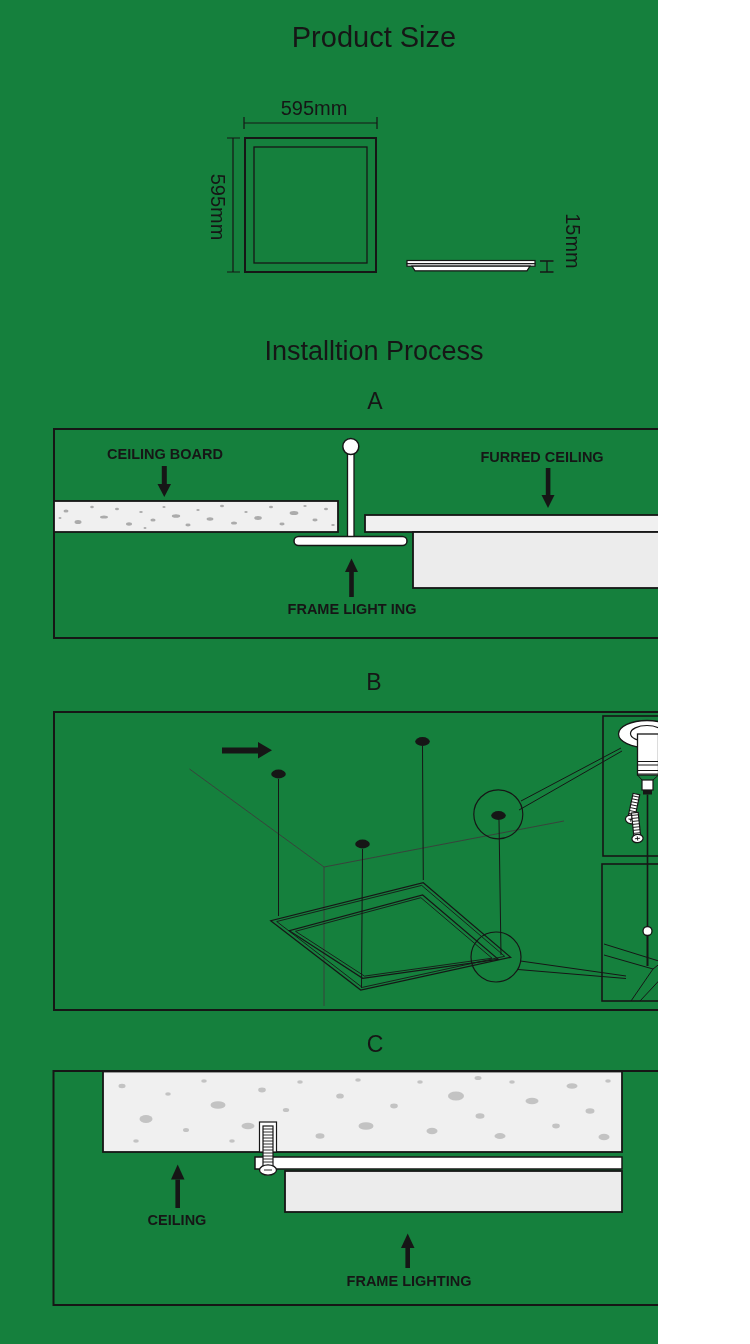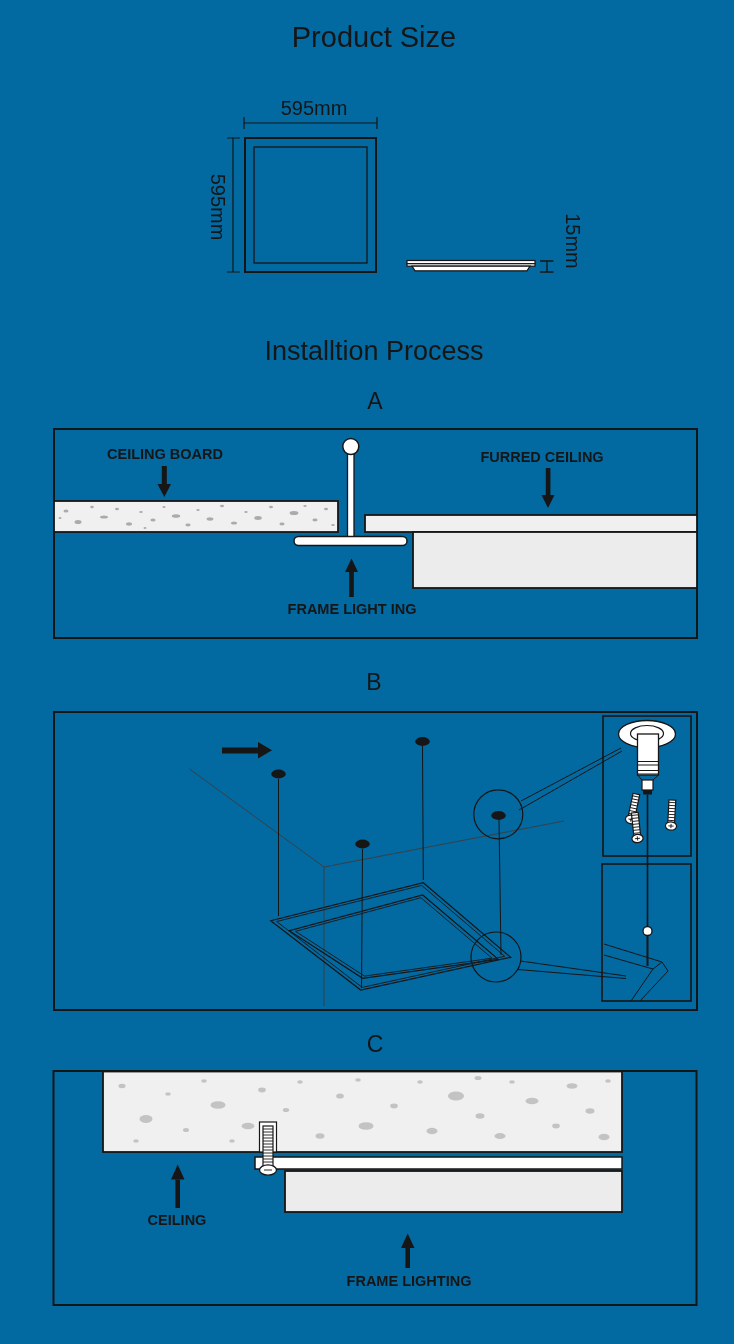--- a/index.html
+++ b/index.html
@@ -1,16 +1,16 @@
 <!DOCTYPE html>
 <html style="--ink: #161616; --light: #f0f0f0; --mid: #ececec; --spka: #ababab; --spkc: #c3c3c3;"><head>
 <meta charset="utf-8">
 <style>
   html,body{margin:0;padding:0;background:#fff;}
-  .page{position:relative;width:734px;height:1344px;background:#0369a1;overflow:hidden;
+  .page{position:relative;width:658px;height:1344px;background:#15803d;overflow:hidden;
         font-family:"Liberation Sans",sans-serif;}
   svg{position:absolute;left:0;top:0;display:block;}
   
   .s1 {stroke:var(--ink);stroke-width:1;fill:none}
   .s09{stroke:var(--ink);stroke-width:0.9;fill:none}
   .s12{stroke:var(--ink);stroke-width:1.2;fill:none}
   .s13{stroke:var(--ink);stroke-width:1.3;fill:none}
   .s16{stroke:var(--ink);stroke-width:1.6;fill:none}
   .s2 {stroke:var(--ink);stroke-width:2;fill:none}
   .hair{stroke:#3c3c3c;stroke-width:0.9;fill:none}

